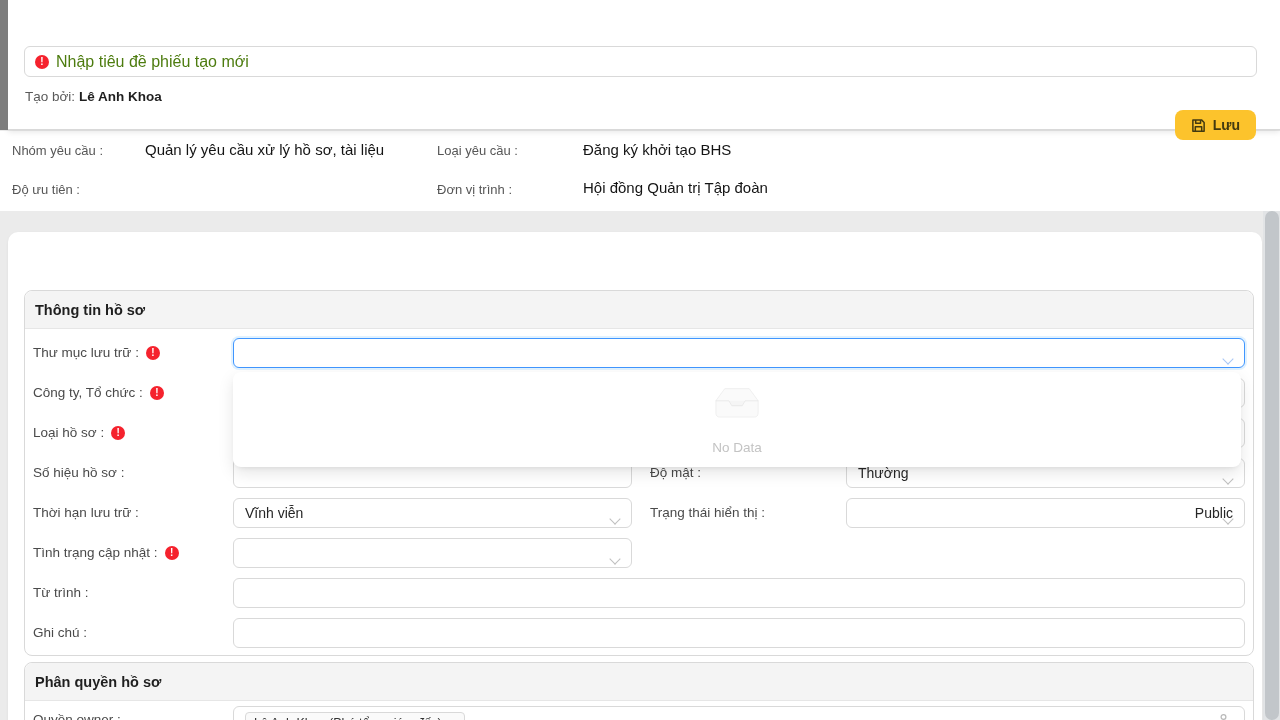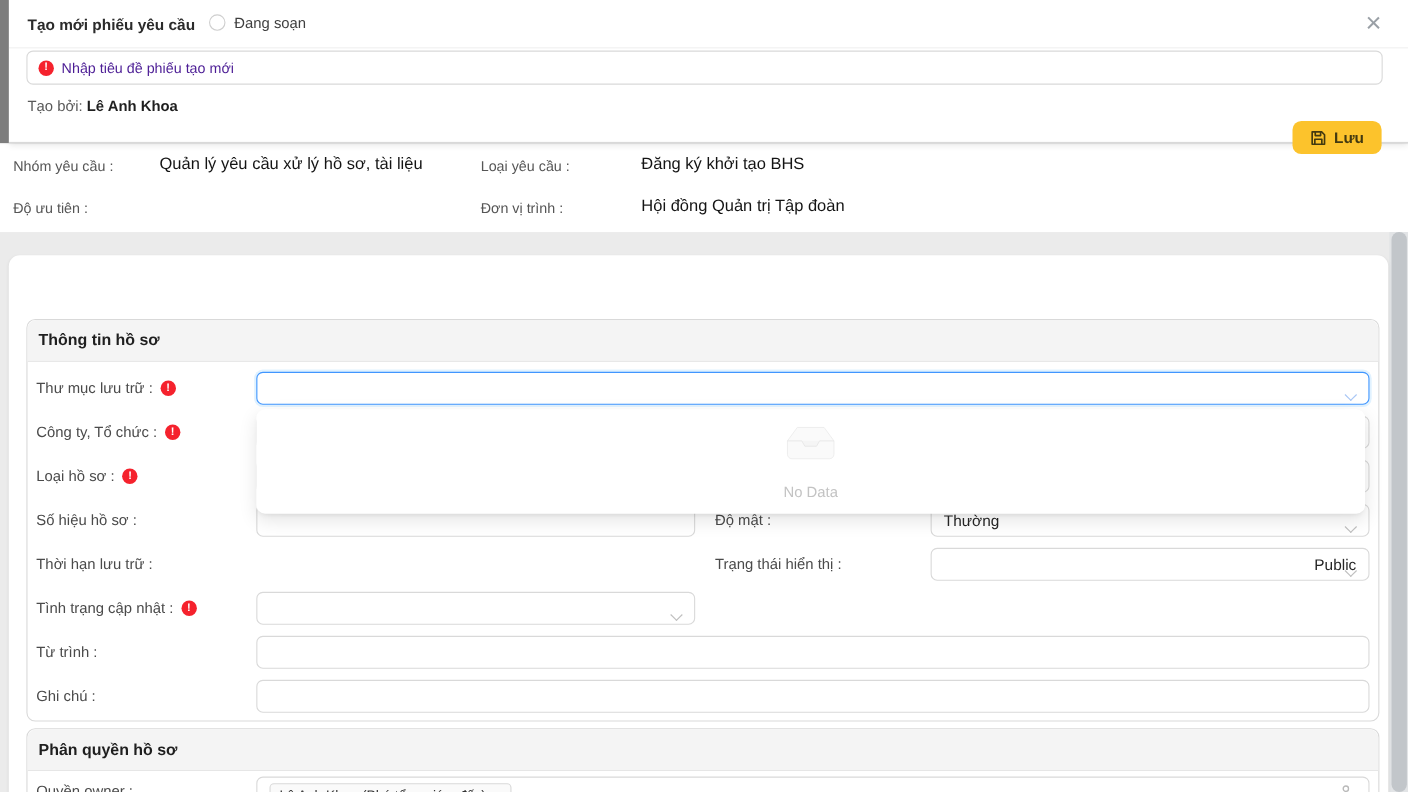--- a/index.html
+++ b/index.html
@@ -13,21 +13,21 @@
   .dim-strip { position:absolute; top:0; left:0; width:8px; height:130px; background:#7d7d7d; z-index:21; }
   .mh-row1 { position:absolute; top:0; left:0; right:0; height:44px; border-bottom:1px solid #efefef; }
   .mh-title { position:absolute; left:17px; top:14px; font-size:14px; font-weight:600; color:#2b2b2b; }
   .radio-wrap { position:absolute; left:182px; top:13px; display:flex; align-items:center; gap:8px; }
   .radio { width:15px; height:15px; border:1px solid #cfcfcf; border-radius:50%; background:#fff; }
   .radio-label { font-size:13.5px; color:#3f3f3f; }
   .close-x { position:absolute; right:24px; top:6px; font-size:25px; font-weight:300; color:#9aa0a6; line-height:30px; cursor:pointer; }
 
   .title-input { position:absolute; left:16px; right:23px; top:46px; height:31px; border:1px solid #d9d9d9;
                  border-radius:6px; background:#fff; display:flex; align-items:center; padding:0 10px; gap:7px; }
-  .placeholder { font-size:13px; color:#4c1d95; }
+  .placeholder { font-size:16px; color:#4d7c0f; }
 
   .created-by { position:absolute; left:17px; top:89px; font-size:13.5px; color:#595959; }
   .created-by b { color:#1f1f1f; font-weight:700; }
   .save-btn { position:absolute; right:24px; top:86px; height:30px; padding:0 16px; background:#fcc32c;
               border:none; border-radius:8px; display:flex; align-items:center; gap:7px; font-size:14px;
               font-weight:600; color:#433a10; cursor:pointer;margin-top:24px; }
 
   
   .req { display:inline-flex; width:14px; height:14px; border-radius:50%; background:#f5222d; color:#fff;
          align-items:center; justify-content:center; font-size:10px; font-weight:700; flex:0 0 auto; }
@@ -81,28 +81,20 @@
   .tag-x { color:#8c8c8c; font-size:13px; cursor:pointer; }
 </style>
 </head>
 <body>
 
 <div id="app">
 
   <div class="dim-strip"></div>
 
   <div class="modal-header">
-    <div class="mh-row1">
-      <div class="mh-title">Tạo mới phiếu yêu cầu</div>
-      <div class="radio-wrap">
-        <span class="radio"></span>
-        <span class="radio-label">Đang soạn</span>
-      </div>
-      <div class="close-x">×</div>
-    </div>
 
     <div class="title-input">
       <span class="req">!</span>
       <span class="placeholder">Nhập tiêu đề phiếu tạo mới</span>
     </div>
 
     <div class="created-by">
       <span>Tạo bởi:</span>
       <b>Lê Anh Khoa</b>
     </div>
@@ -175,20 +167,24 @@
     <div class="f-label" style="left:642px; top:233px;">
       <span>Độ mật :</span>
     </div>
     <div class="ctl" style="left:838px; top:226px; width:399px;">
       <span>Thường</span>
       <span class="caret"><span class="chev chev-down"></span></span>
     </div>
 
     <div class="f-label" style="left:25px; top:273px;">
       <span>Thời hạn lưu trữ :</span>
+    </div>
+    <div class="ctl" style="left:225px; top:266px; width:399px;">
+      <span>Vĩnh viễn</span>
+      <span class="caret"><span class="chev chev-down"></span></span>
     </div>
 
     <div class="f-label" style="left:642px; top:273px;">
       <span>Trạng thái hiển thị :</span>
     </div>
     <div class="ctl" style="left:838px; top:266px; width:399px;justify-content:flex-end;">
       <span>Public</span>
       <span class="caret"><span class="chev chev-down"></span></span>
     </div>
 

